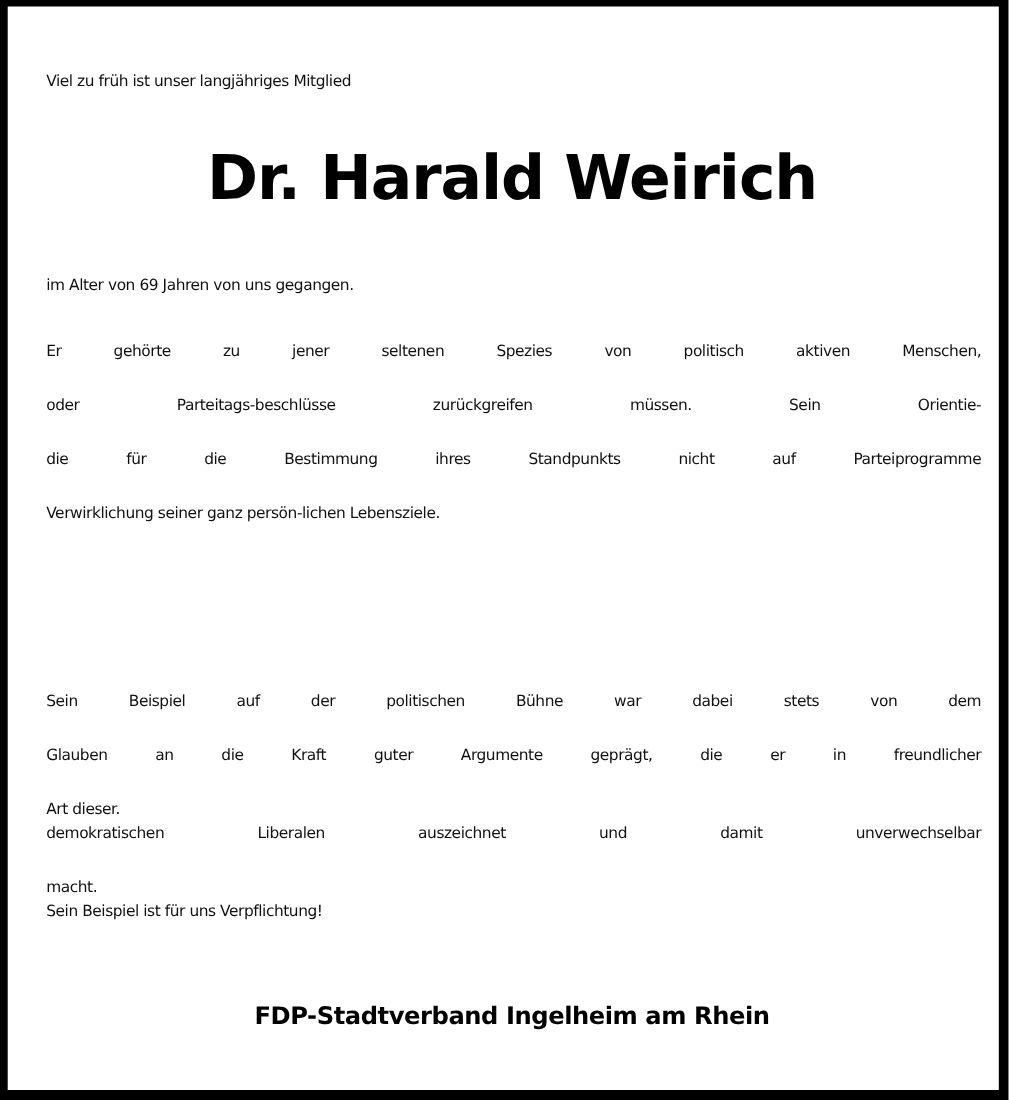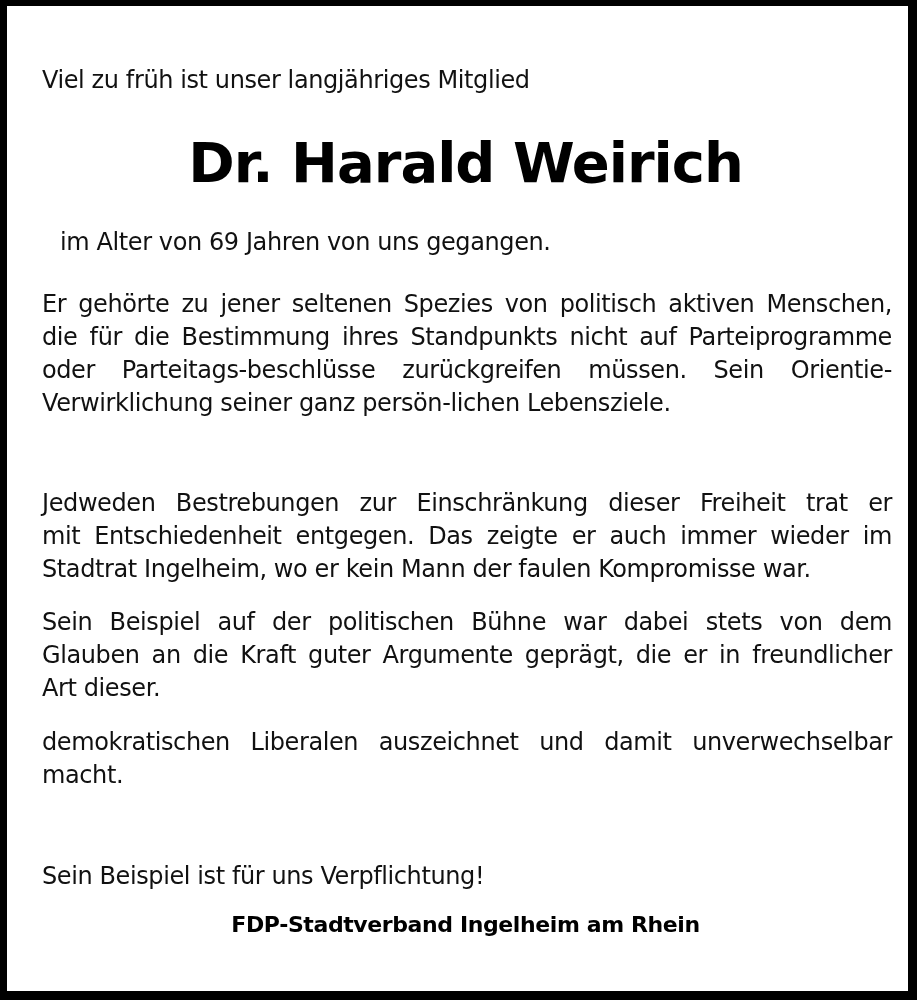--- a/index.html
+++ b/index.html
@@ -8,70 +8,65 @@
       position: absolute; left: 0; top: 0;
       width: 917px; height: 1000px; box-sizing: border-box;
       border-left: 7px solid #000; border-top: 6px solid #000;
       border-right: 9px solid #000; border-bottom: 9px solid #000;
       background: #fff;
     }
     .txt {
       position: absolute; left: 35px; width: 850px;
       font-family: "DejaVu Sans", sans-serif;
       color: #111;
-      font-size: 24px;
+      font-size: 14px;
       letter-spacing: -0.4px;
       margin: 0;
     }
     .intro { top: 60px; }
     .name {
       position: absolute; left: 0; width: 917px; top: 124px;
       text-align: center;
       font-family: "DejaVu Sans", sans-serif;
       font-weight: bold; font-size: 56px; letter-spacing: -1px;
       color: #000; margin: 0;
     }
-    .age { top: 222px; margin-left: 18px; }
+    .age { top: 246px; }
     .para { line-height: 33px; text-align: justify; }
     .p1 { top: 282px; text-align-last: left; }
     .p2 { top: 481px; }
     .p3 { top: 600px; }
     .p4 { top: 720px; }
-    .p5 { top: 854px; }
+    .p5 { top: 791px; }
     .sig {
       position: absolute; left: 0; width: 917px; top: 906px;
       text-align: center;
       font-family: "DejaVu Sans", sans-serif;
       font-weight: bold; font-size: 22px; letter-spacing: -0.4px;
       color: #000; margin: 0;
     }
-    .line { display: block; }
+    .line { display: block; margin-top: 16px; }
     .just { text-align: justify; text-align-last: justify; }
     .left { text-align: center; text-align-last: left; }
   </style>
 </head>
 <body>
 
 <div class="frame">
   <p class="txt intro">Viel zu früh ist unser langjähriges Mitglied</p>
   <h1 class="name">Dr. Harald Weirich</h1>
   <p class="txt age">im Alter von 69 Jahren von uns gegangen.</p>
 
   <div class="txt para p1">
     <span class="line just">Er gehörte zu jener seltenen Spezies von politisch aktiven Menschen,</span>
+    <span class="line just">oder Parteitags-beschlüsse zurückgreifen müssen. Sein Orientie-</span>
     <span class="line just">die für die Bestimmung ihres Standpunkts nicht auf Parteiprogramme</span>
-    <span class="line just">oder Parteitags-beschlüsse zurückgreifen müssen. Sein Orientie-</span>
     <span class="line left">Verwirklichung seiner ganz persön-lichen Lebensziele.</span>
   </div>
 
-  <div class="txt para p2">
-    <span class="line just">Jedweden Bestrebungen zur Einschränkung dieser Freiheit trat er</span>
-    <span class="line just">mit Entschiedenheit entgegen. Das zeigte er auch immer wieder im</span>
-    <span class="line left">Stadtrat Ingelheim, wo er kein Mann der faulen Kompromisse war.</span>
-  </div>
 
   <div class="txt para p3">
     <span class="line just">Sein Beispiel auf der politischen Bühne war dabei stets von dem</span>
     <span class="line just">Glauben an die Kraft guter Argumente geprägt, die er in freundlicher</span>
     <span class="line left">Art dieser.</span>
   </div>
 
   <div class="txt para p4">
     <span class="line just">demokratischen Liberalen auszeichnet und damit unverwechselbar</span>
     <span class="line left">macht.</span>

